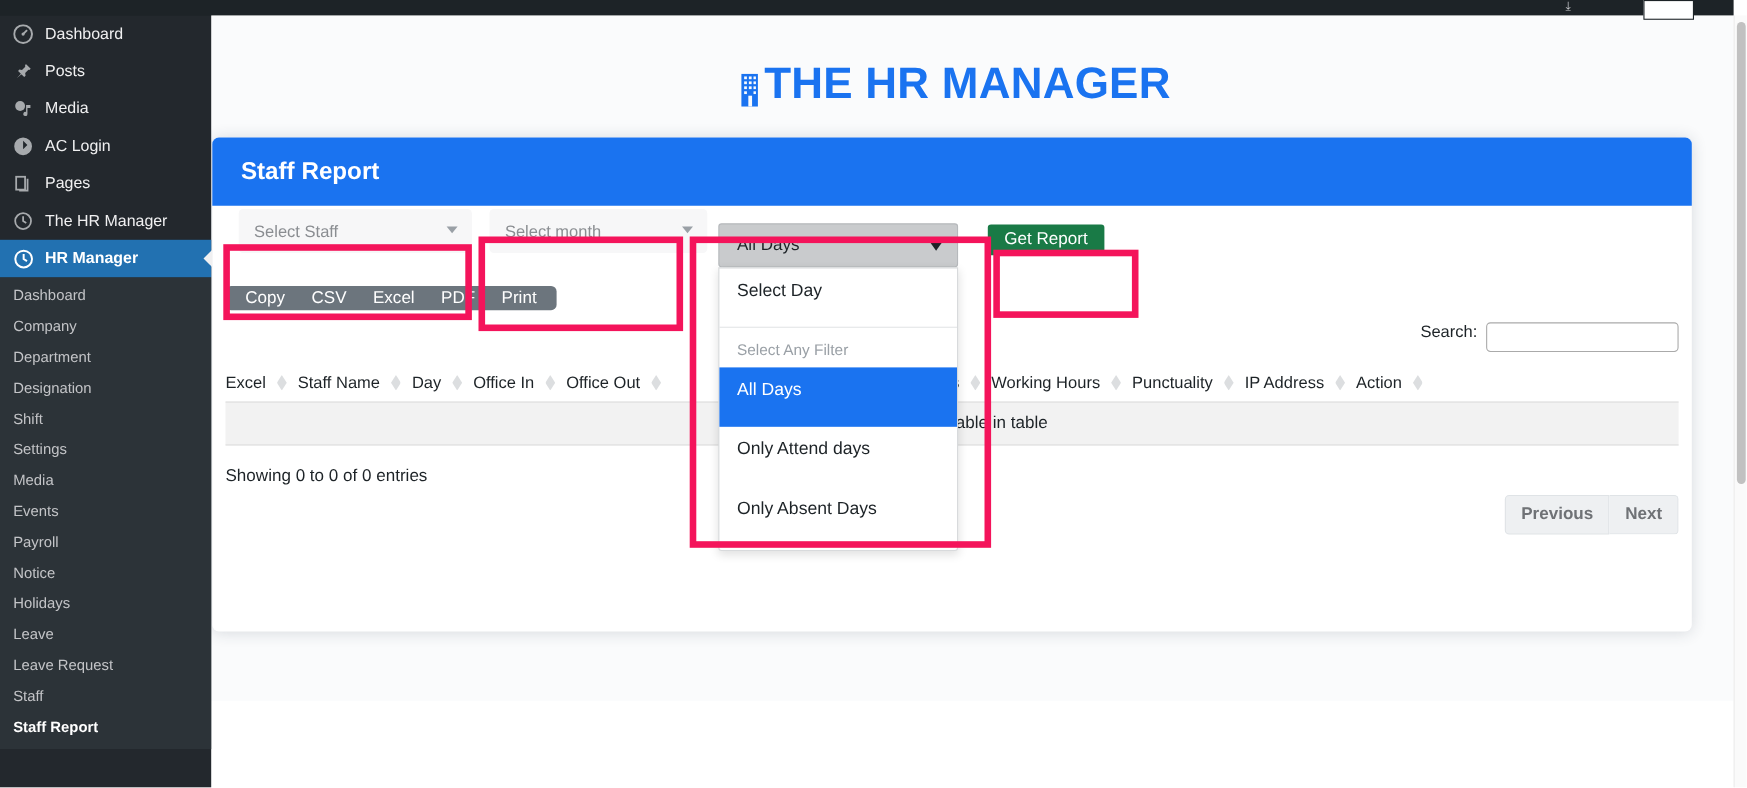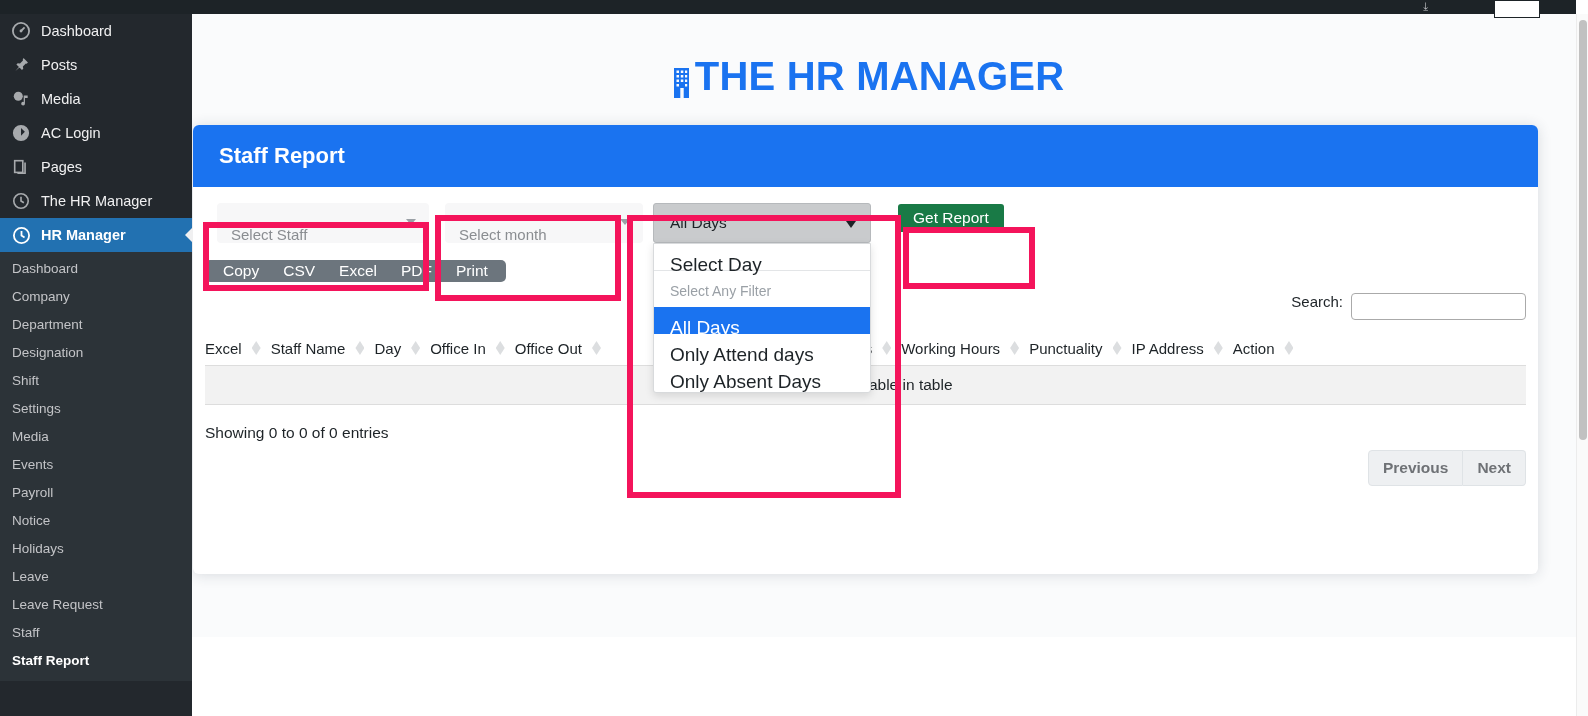--- a/index.html
+++ b/index.html
@@ -90,24 +90,24 @@
     height:62px; background:#1a73f0; border-radius:6px 6px 0 0;
     display:flex; align-items:center;
     padding-left:26px;
     color:#fff; font-size:22px; font-weight:bold;
   }
   #card-body { position:relative; padding:0 12px; }
 
   
   #filters { position:relative; height:56px; }
   .sel2 {
-    position:absolute; top:16px; height:40px;
+    position:absolute; top:3px; height:40px;
     background:#f7f7f8; border:0; border-radius:4px;
     color:#8a8d91; font-size:15px;
-    display:flex; align-items:flex-end; padding-left:14px;
+    display:flex; align-items:center; padding-left:14px;
   }
   .sel2 .caret2 {
     position:absolute; right:13px; top:16px;
     width:0;height:0;border-left:5px solid transparent;border-right:5px solid transparent;
     border-top:6px solid #9aa0a6;
   }
   #sel-staff  { left:12px;  width:212px; }
   #sel-month  { left:240px; width:198px; }
 
   #sel-day {
@@ -132,22 +132,22 @@
 
   
   #day-menu {
     position:absolute; left:448px; top:56px; width:218px;
     background:#fff; border:1px solid #d8dadc; border-radius:0 0 3px 3px;
     box-shadow:0 3px 9px rgba(0,0,0,.12);
     z-index:40;
     padding-bottom:4px;
   }
   #day-menu .opt {
-    height:27px; line-height:41px; padding-left:16px;
-    font-size:19px; color:#1d2327; white-space:nowrap;
+    height:54px; line-height:41px; padding-left:16px;
+    font-size:16px; color:#1d2327; white-space:nowrap;
   }
   #day-menu .opt.first { border-bottom:1px solid #e3e5e7; }
   #day-menu .grouplabel {
     height:36px; line-height:40px; padding-left:16px;
     font-size:14px; color:#9aa0a6;
   }
   #day-menu .opt.selected { background:#1a73f0; color:#fff; }
 
   
   #exports {

